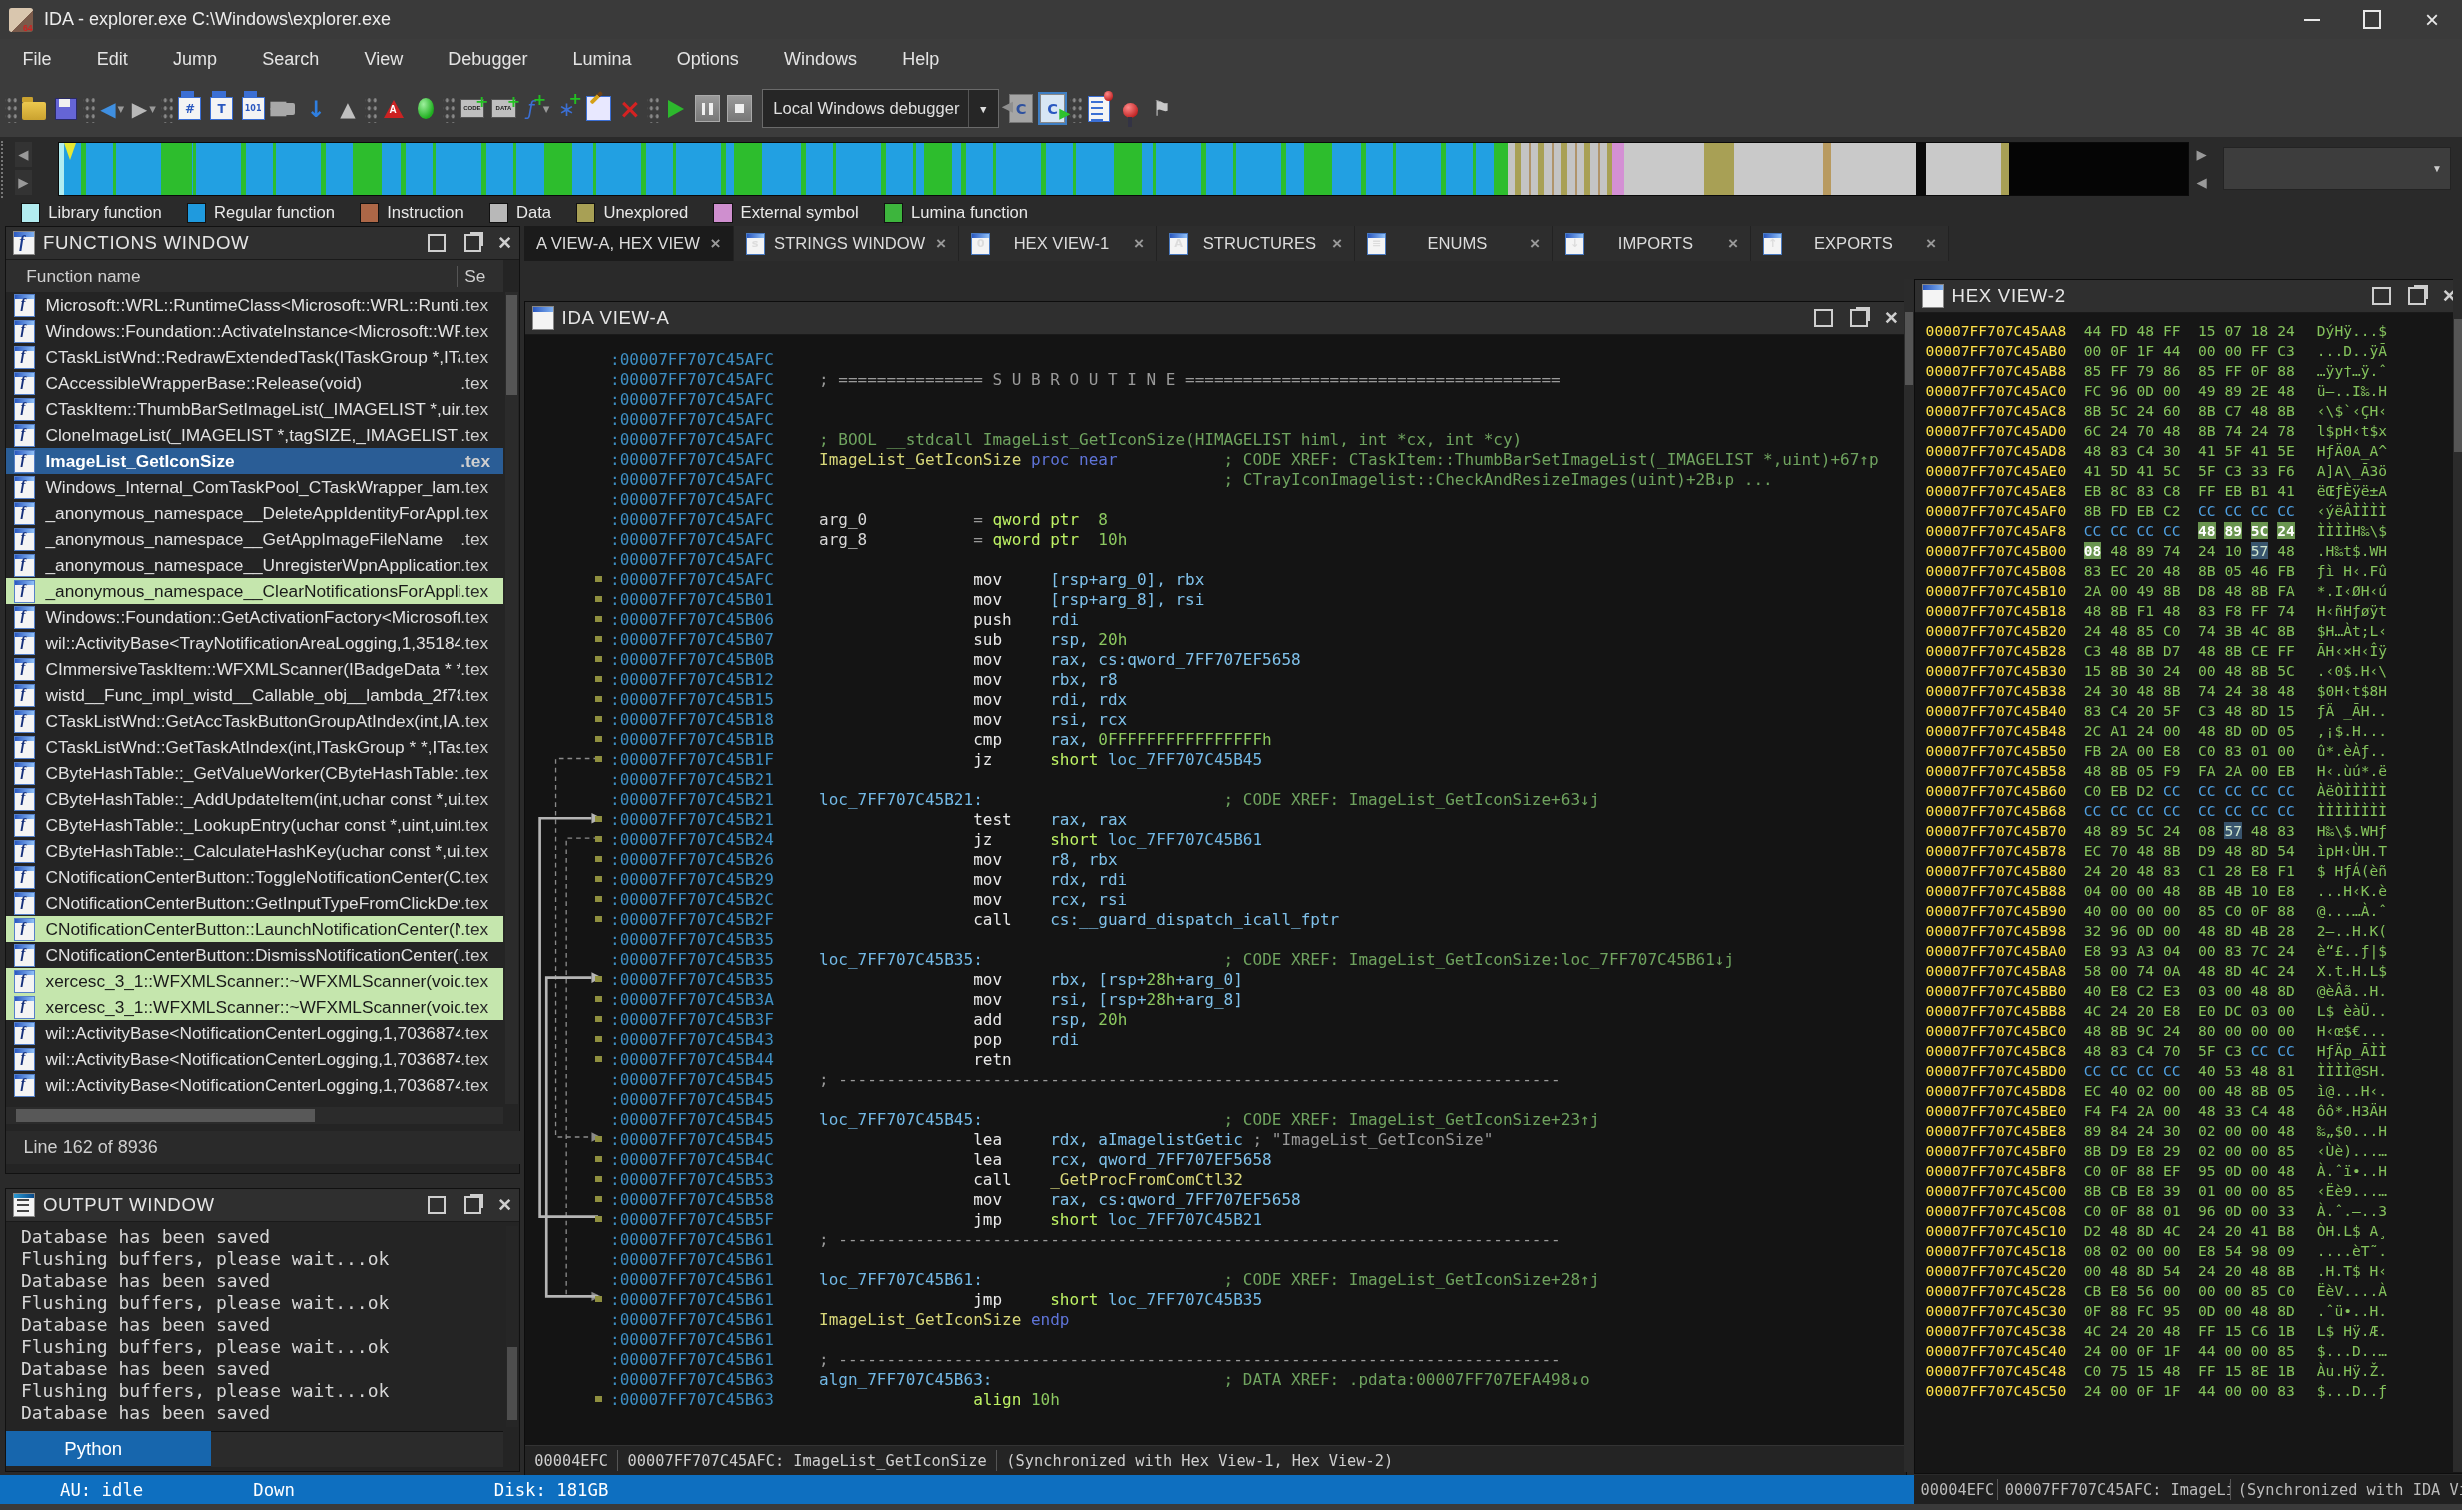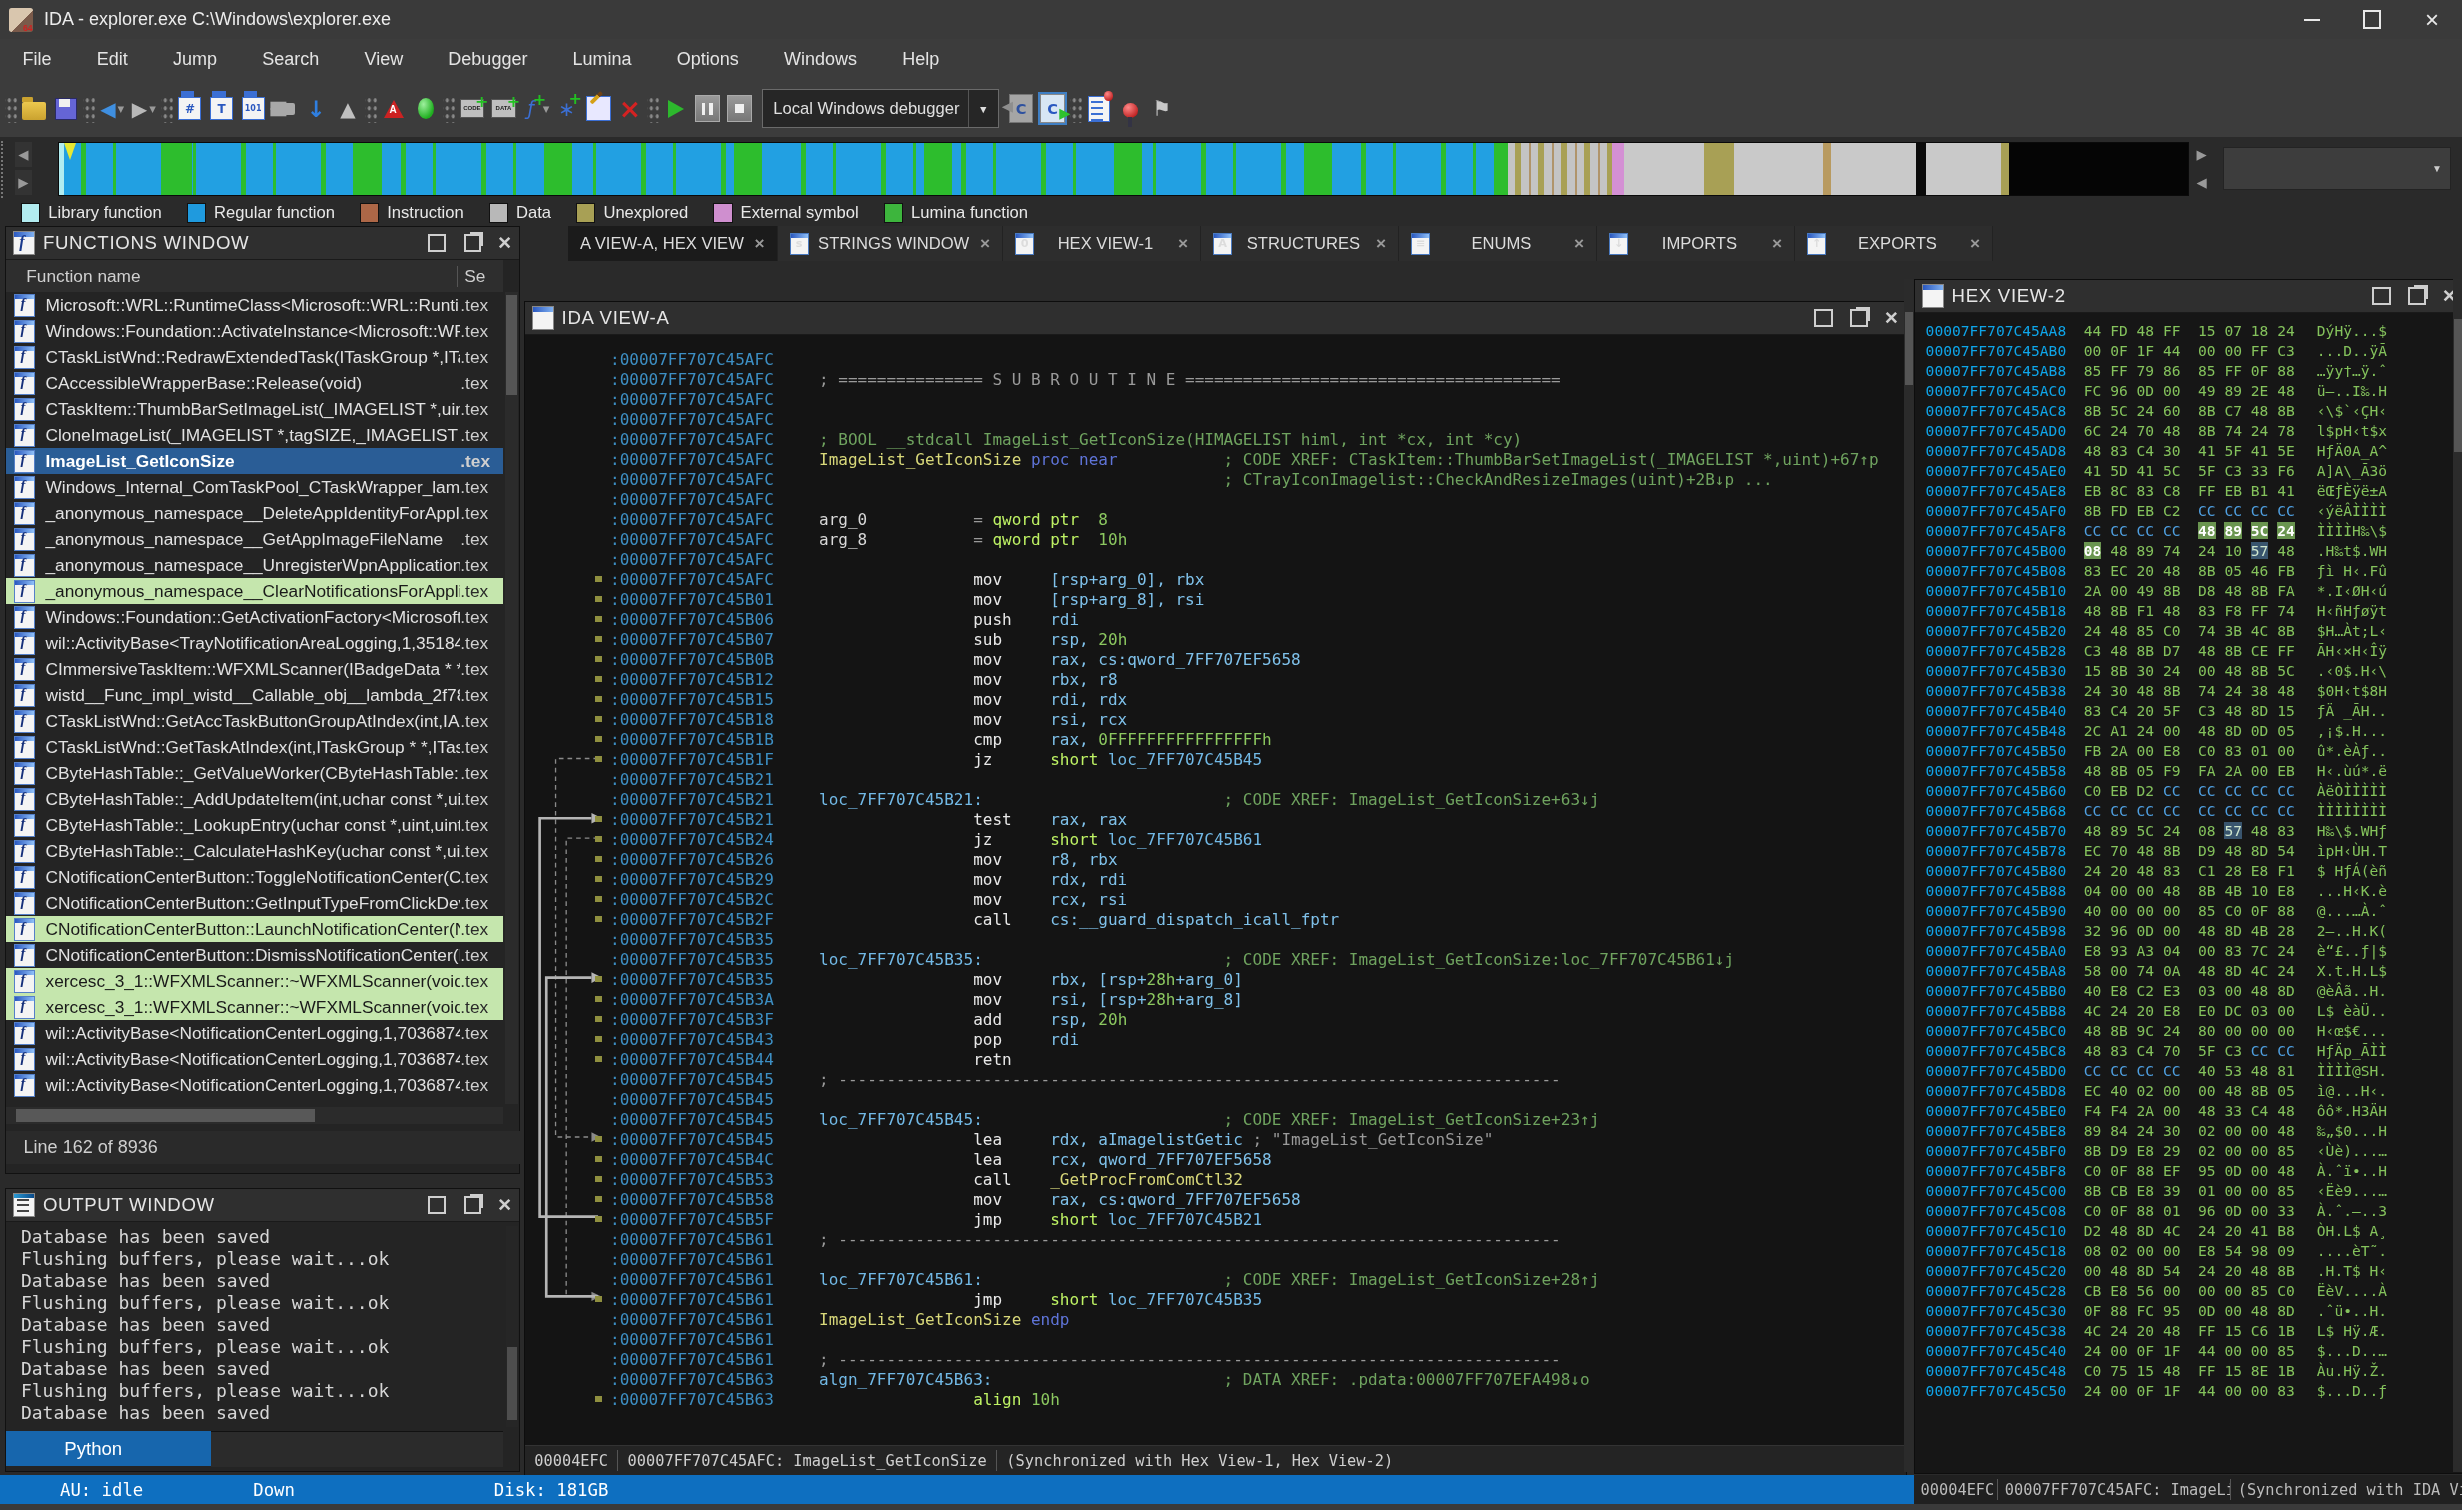--- a/index.html
+++ b/index.html
@@ -114,21 +114,21 @@
   .phead .oicon{width:20px;height:22.6px;margin:0 8px 0 6.6px;background:#f4f4f4;border:0.7px solid #888;position:relative;background-image:repeating-linear-gradient(#444 0 2px,transparent 2px 5.3px);background-size:12px 16px;background-position:3.3px 5.3px;background-repeat:no-repeat;}
   .phead .oicon:before{content:"";position:absolute;left:0;top:0;right:0;height:4.7px;background:linear-gradient(90deg,#2a9ad4,#0a4a8a);}
   #outlines{position:absolute;left:0;top:37px;width:497px;height:201px;overflow:hidden;font-family:"DejaVu Sans Mono",monospace;font-size:18px;line-height:22px;color:#d6d6d6;padding-left:14.6px;}
   #outvscroll{position:absolute;right:1.3px;top:37px;width:12px;height:201px;background:#262626;}
   #outvscroll .thumb{position:absolute;left:1.3px;bottom:6.6px;width:9.3px;height:73px;background:#4e4e4e;}
   #pybtn{position:absolute;left:0px;top:242px;width:205px;height:35px;background:#1766ad;color:#fff;display:flex;align-items:center;font-size:18.6px;padding-left:58px;box-sizing:border-box;}
   #pyinput{position:absolute;left:205px;top:242px;width:292px;height:35px;background:#2b2b2b;border-top:0.7px solid #111;}
   
   #tabbar{position:absolute;left:524px;top:226px;width:1939px;height:35px;background:#2a2a2a;display:flex;}
   .tab{display:flex;align-items:center;background:#2d2d2d;border-right:1.3px solid #222;padding:0 12px;max-width:286px;min-width:173px;}
-  .tab.active{background:#1b1b1b;margin-left:44px;}
+  .tab.active{background:#1b1b1b;}
   .tab .ticon{width:17.3px;height:20px;background:#f4f4f4;border:0.7px solid #4a7ac0;margin-right:9.3px;position:relative;font:bold 11.3px "DejaVu Sans",sans-serif;display:flex;align-items:center;justify-content:center;flex:none;}
   .tab .ticon:before{content:"";position:absolute;left:0;top:0;right:0;height:4px;background:linear-gradient(90deg,#2a58c0,#8fc0f8);}
   .tab .tlabel{font-size:16.6px;color:#dcdcdc;white-space:nowrap;overflow:hidden;flex:1;text-align:center;}
   .tab .tclose{color:#9a9a9a;font-size:17.3px;margin-left:10.6px;font-weight:bold;}
   
   #idapanel{left:524px;top:279px;width:1381px;height:1193px;background:#161616;border:0.7px solid #0d0d0d;margin-top:22px;}
   #idapanel .phead{background:#2f2f2f;}
   #idabody{position:absolute;left:0;top:33px;width:100%;height:1110px;overflow:hidden;background:#141414;}
   #dlines{position:absolute;left:0;top:14.6px;width:100%;font-family:"DejaVu Sans Mono",monospace;font-size:16px;line-height:20px;white-space:pre;}
   .dline{height:20px;position:relative;padding-left:85px;}
@@ -141,21 +141,21 @@
   #idastatus{position:absolute;left:0;top:1143px;width:100%;height:29px;background:#242424;border-top:1.3px solid #333;display:flex;align-items:center;font-family:"DejaVu Sans Mono",monospace;font-size:15.3px;color:#cfcfcf;}
   #idastatus .sseg{padding:0 9.3px;border-right:1.3px solid #555;height:21px;display:flex;align-items:center;}
   #idahscroll{position:absolute;left:0;top:1175px;width:100%;height:17.3px;background:#2b2b2b;}
   #idahscroll .thumb{position:absolute;left:12px;top:2px;width:266px;height:13.3px;background:#4e4e4e;}
   #idavscroll{position:absolute;left:1904px;top:279px;width:9.3px;height:1193px;background:#2b2b2b;}
   #idavscroll .thumb{position:absolute;left:0.7px;top:33px;width:8px;height:73px;background:#555;}
   
   #hexpanel{left:1914px;top:279px;width:549px;height:1193px;background:#161616;border:0.7px solid #0d0d0d;}
   #hexrows{position:absolute;left:0;top:41px;width:100%;font-family:"DejaVu Sans Mono",monospace;font-size:14.6px;line-height:20px;white-space:pre;}
   .hrow{height:20px;padding-left:10.6px;}
-  .haddr{color:#0ea5e9;}
+  .haddr{color:#fde047;}
   .hx{color:#84c25c;} .hx.cc{color:#4f9fe0;}
   .hx.sel{background:#6a9550;color:#ffffff;font-weight:bold;}
   .hx.cur{background:#39556e;color:#cfe6cf;}
   .hascii{color:#84c25c;margin-left:13.3px;}
   #hexvscroll{position:absolute;left:2453px;top:279px;width:9.3px;height:1193px;background:#2b2b2b;}
   #hexvscroll .thumb{position:absolute;left:0.7px;top:40px;width:8px;height:133px;background:#555;}
   
   #statusbar{position:absolute;left:0;top:1475px;width:1914px;height:29px;background:#0e6fc0;display:flex;align-items:center;font-family:"DejaVu Sans Mono",monospace;font-size:17.3px;color:#fff;}
   #statusbar .au{margin-left:60px;} #statusbar .down{margin-left:110px;} #statusbar .disk{margin-left:199px;}
   #hexstatusbar{position:absolute;left:1914px;top:1475px;width:549px;height:29px;background:#202020;display:flex;align-items:center;font-family:"DejaVu Sans Mono",monospace;font-size:15.3px;color:#bbbbbb;}

